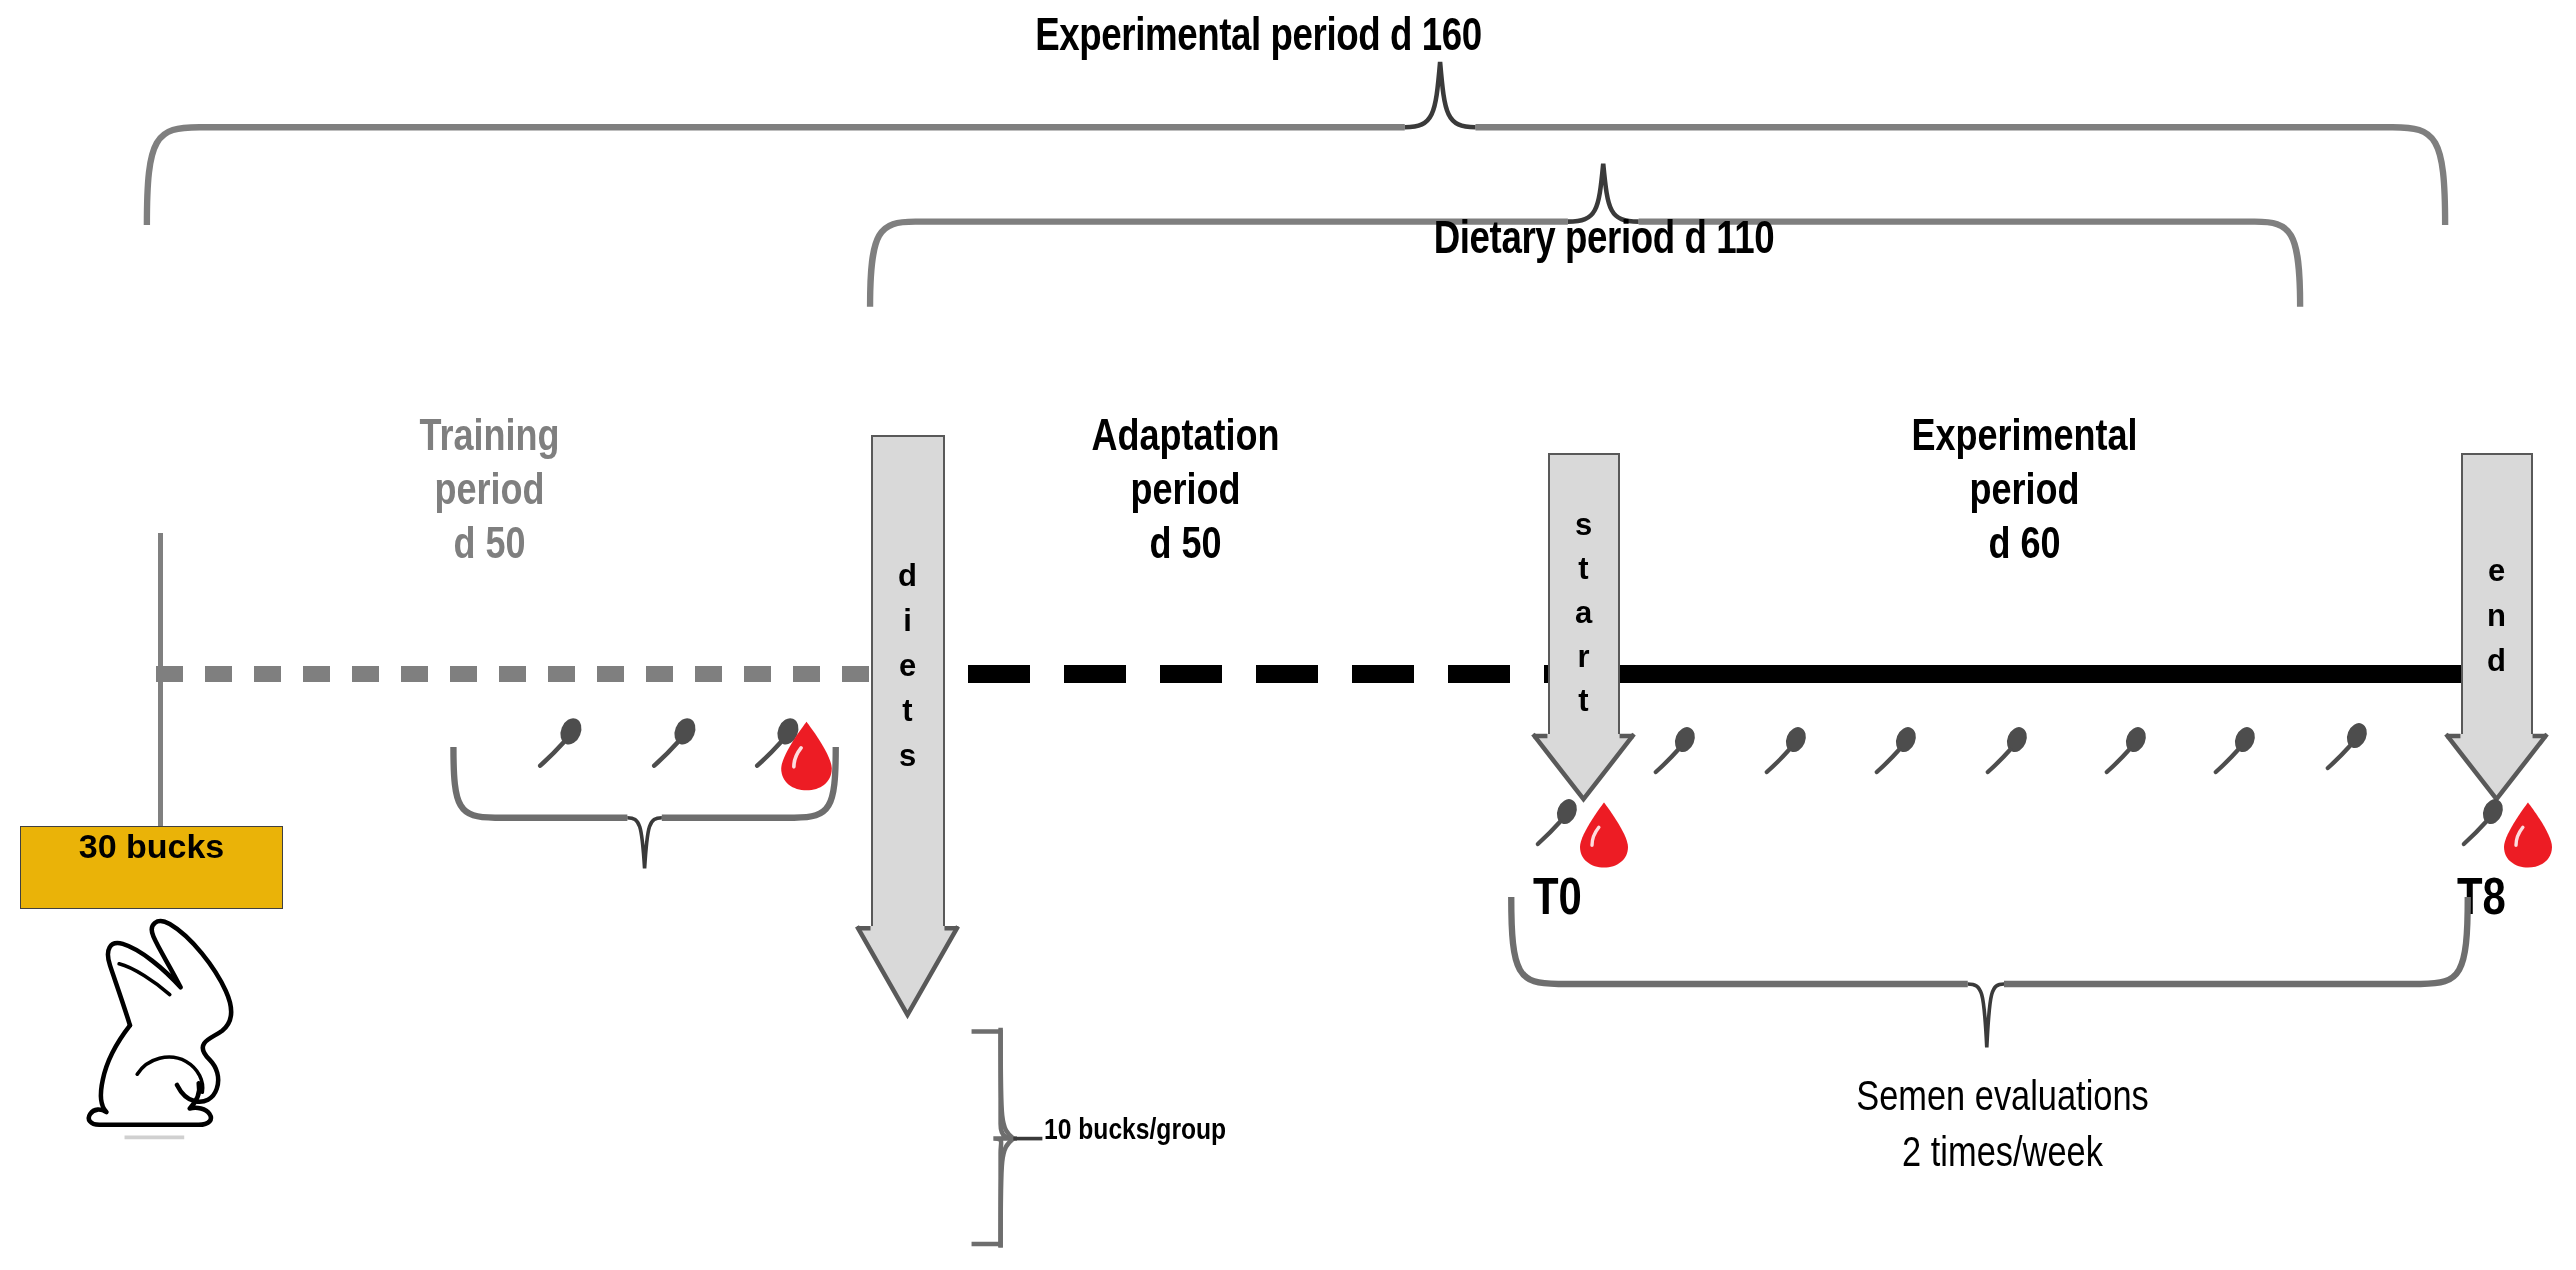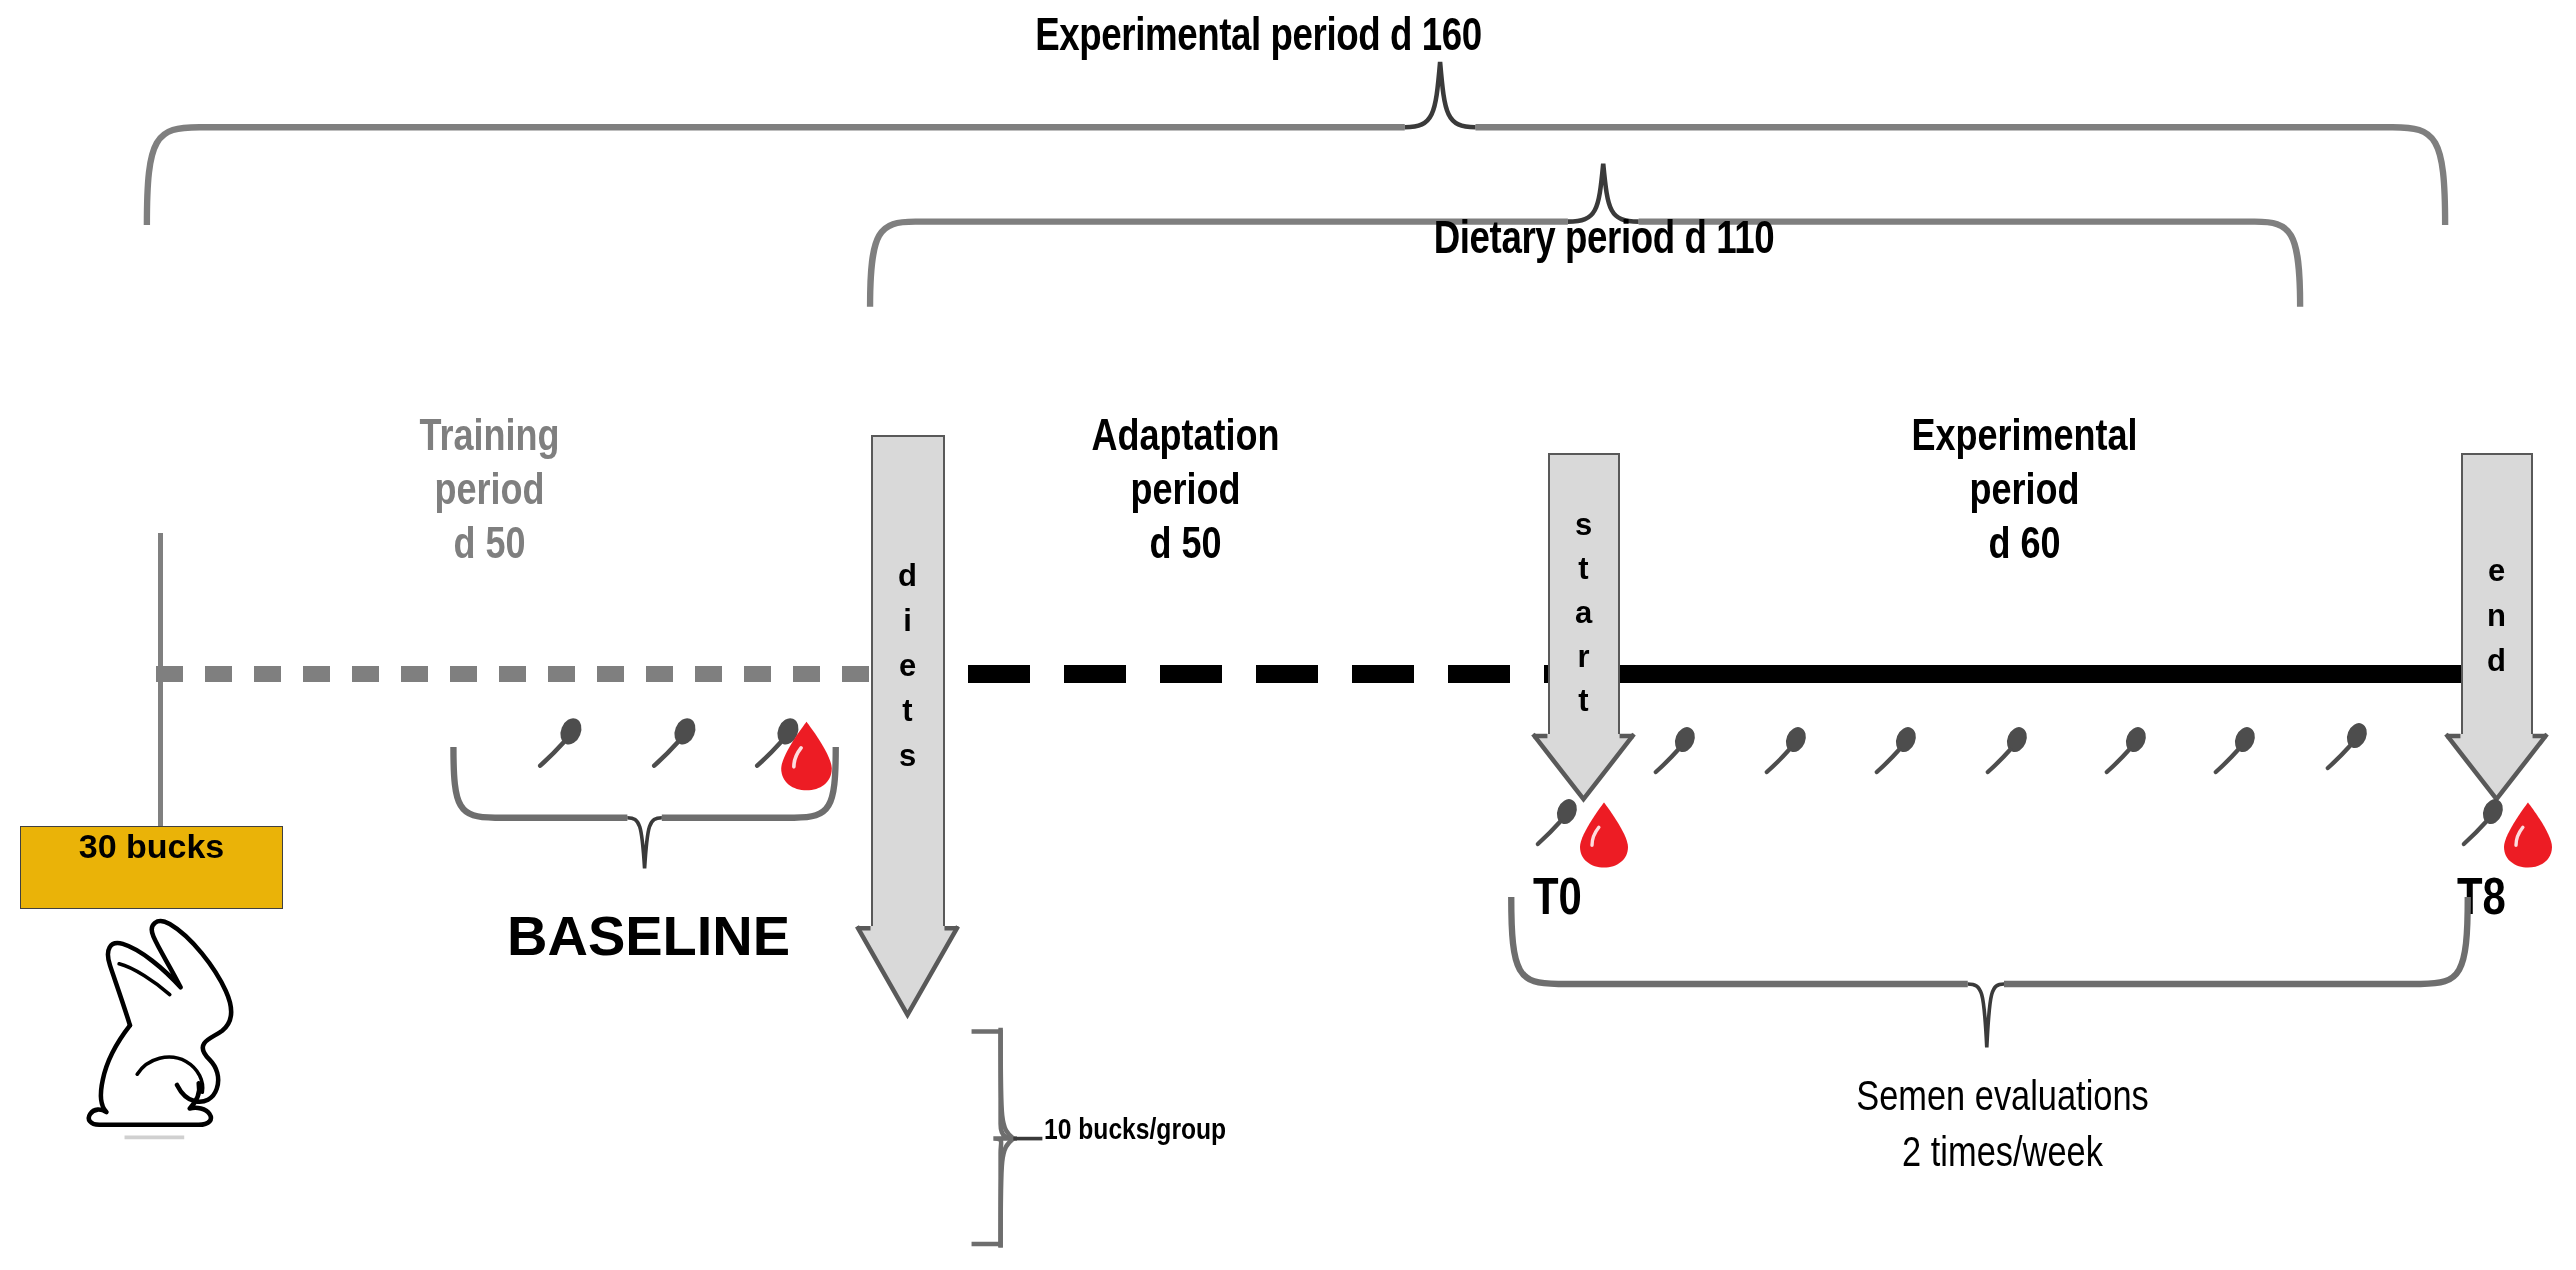--- a/index.html
+++ b/index.html
@@ -259,21 +259,20 @@
     <path d="M 36 4 C 36 4, 8 40, 8 56 C 8 71, 21 80, 36 80 C 51 80, 64 71, 64 56 C 64 40, 36 4, 36 4 Z" fill="#ED1C24"></path>
     <path d="M 22 54 C 22 45, 26 38, 30 33" fill="none" stroke="#ffffff" stroke-width="4" stroke-linecap="round" opacity="0.85"></path>
   </svg>
 
   <svg class="abs" style="left:448px; top:747px; width:395px; height:136px;" viewBox="0 0 436 150" width="395" height="136">
     <path d="M 6 0 C 6 68, 12 78, 52 78 L 198 78" fill="none" stroke="#6e6e6e" stroke-width="7"></path>
     <path d="M 428 0 C 428 68, 422 78, 382 78 L 236 78" fill="none" stroke="#6e6e6e" stroke-width="7"></path>
     <path d="M 198 78 C 212 78, 214 86, 217 134 C 220 86, 222 78, 236 78" fill="none" stroke="#3a3a3a" stroke-width="4"></path>
   </svg>
 
-  <div class="abs baseline-word" style="left:507px; top:906px;">BASELINE</div>
 
   <div class="garrow" style="left:857px; top:435px; width:101px; height:580px;">
     <div class="shaft" style="width:74px; height:491px;"></div>
     <div class="head" style="top:491px;
          border-left:51px solid transparent; border-right:51px solid transparent;
          border-top:89px solid #d9d9d9;
          filter: drop-shadow(0 0 0 #595959);"></div>
     <svg style="position:absolute; left:0; top:491px; width:101px; height:91px;" viewBox="0 0 112 100">
       <path d="M 0 0 L 56 98 L 112 0" fill="none" stroke="#595959" stroke-width="5"></path>
       <path d="M 0 2 L 15 2 M 97 2 L 112 2" fill="none" stroke="#595959" stroke-width="5"></path>

